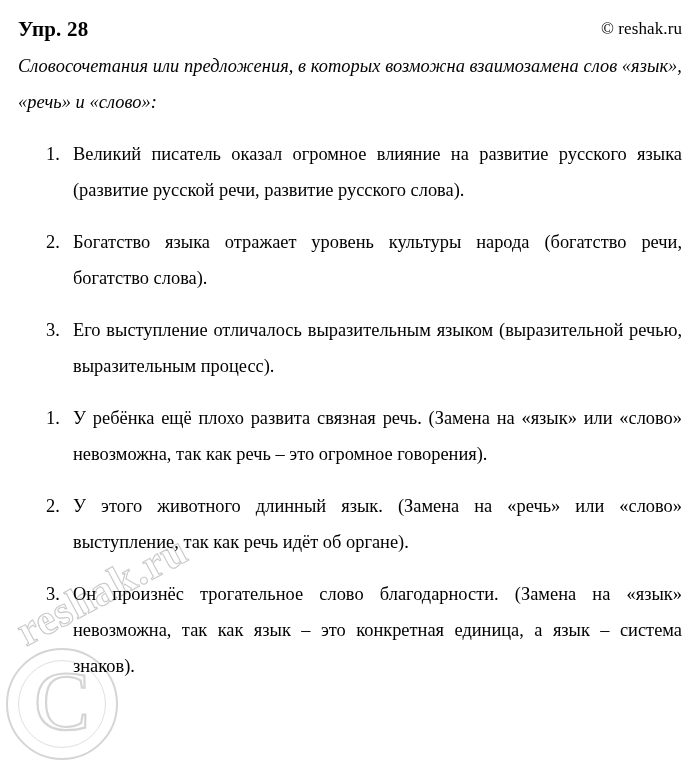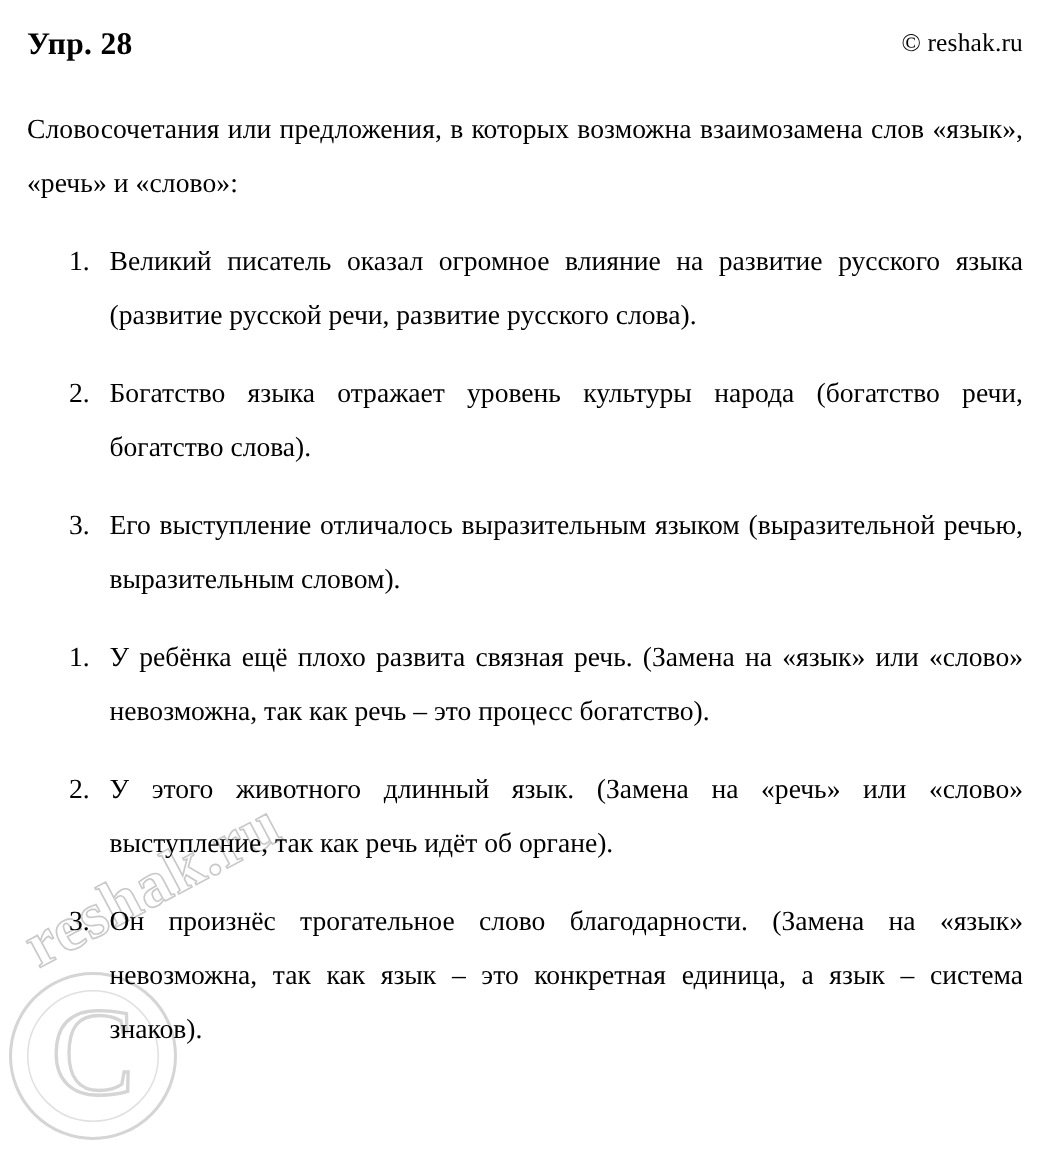--- a/index.html
+++ b/index.html
@@ -104,21 +104,21 @@
   }
 
   .para {
     margin: 0 2px;
     font-size: 18.4px;
     line-height: 36px;
     text-align: justify;
     text-justify: inter-word;
     letter-spacing: 0.05px;
   }
-  .para.p-intro-1 { margin-top: 21px; }
+  .para.p-intro-1 { margin-top: 1px; font-style: italic; }
   .para.p-intro-2 { margin-top: 18px; }
 
   ol.num-list {
     list-style: none;
     margin: 0;
     padding: 0;
   }
   ol.num-list li {
     position: relative;
     margin: 0 2px 0 0;
@@ -171,29 +171,29 @@
     <li>
       <span class="marker">1.</span>
       <span class="li-text">Великий писатель оказал огромное влияние на развитие русского языка (развитие русской речи, развитие русского слова).</span>
     </li>
     <li>
       <span class="marker">2.</span>
       <span class="li-text">Богатство языка отражает уровень культуры народа (богатство речи, богатство слова).</span>
     </li>
     <li>
       <span class="marker">3.</span>
-      <span class="li-text">Его выступление отличалось выразительным языком (выразительной речью, выразительным словом).</span>
+      <span class="li-text">Его выступление отличалось выразительным языком (выразительной речью, выразительным процесс).</span>
     </li>
   </ol>
 
 
   <ol class="num-list list-two">
     <li>
       <span class="marker">1.</span>
-      <span class="li-text">У ребёнка ещё плохо развита связная речь. (Замена на «язык» или «слово» невозможна, так как речь – это процесс богатство).</span>
+      <span class="li-text">У ребёнка ещё плохо развита связная речь. (Замена на «язык» или «слово» невозможна, так как речь – это огромное говорения).</span>
     </li>
     <li>
       <span class="marker">2.</span>
       <span class="li-text">У этого животного длинный язык. (Замена на «речь» или «слово» выступление, так как речь идёт об органе).</span>
     </li>
     <li>
       <span class="marker">3.</span>
       <span class="li-text">Он произнёс трогательное слово благодарности. (Замена на «язык» невозможна, так как язык – это конкретная единица, а язык – система знаков).</span>
     </li>
   </ol>

